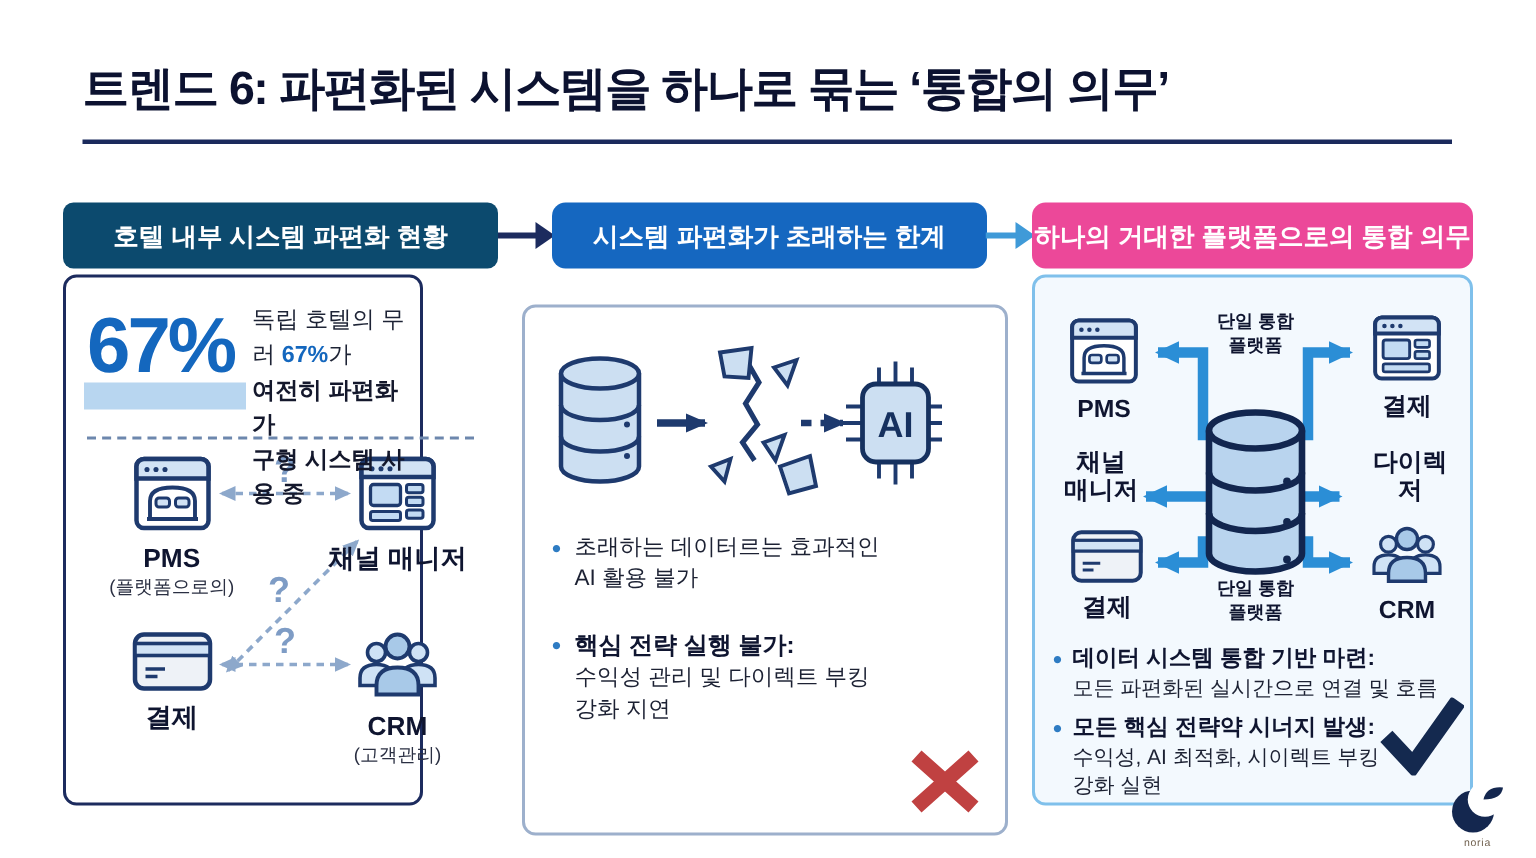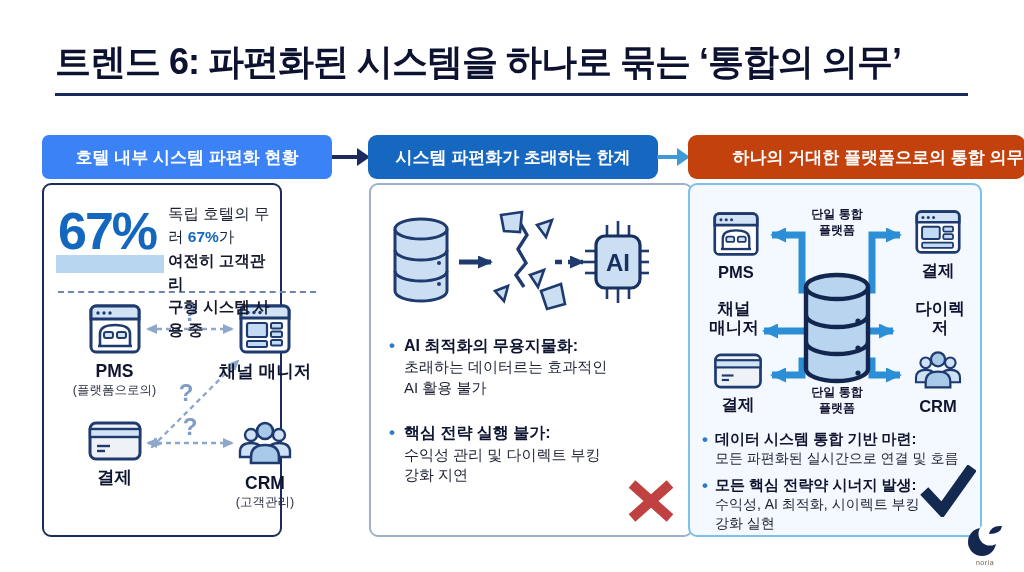--- a/index.html
+++ b/index.html
@@ -1,37 +1,37 @@
 <!DOCTYPE html>
 <html><head>
 <meta charset="utf-8">
 <style>
   html,body{margin:0;padding:0;background:#ffffff;}
   body{width:1024px;height:572px;position:relative;overflow:hidden;
        font-family:"Liberation Sans","DejaVu Sans",sans-serif;color:#14182c;}
   .abs{position:absolute;}
 
   
-  #page-title{left:55px;top:38px;font-size:36px;font-weight:bold;color:#0c1230;letter-spacing:-1px;white-space:nowrap;}
+  #page-title{left:55px;top:38px;font-size:31px;font-weight:bold;color:#0c1230;letter-spacing:-1px;white-space:nowrap;}
   #title-rule{left:55px;top:93px;width:913px;height:3px;background:#1b2a5c;}
 
   
   .hdr{top:135px;height:44px;display:flex;align-items:center;justify-content:center;
        color:#fff;font-weight:bold;font-size:17px;border-radius:7px;text-align:center;}
-  #hdr1{left:42px;width:290px;background:#3b82f6;}
+  #hdr1{left:42px;width:290px;background:#0c4a6e;}
   #hdr2{left:368px;width:290px;background:#1567c0;border-radius:9px;}
-  #hdr3{left:688px;width:294px;background:#c2410c;border-radius:9px;padding-left:43px;}
+  #hdr3{left:688px;width:294px;background:#ec4899;border-radius:9px;}
   .hdr-arrow{top:146px;}
   #hdr-arrow1{left:331px;}
   #hdr-arrow2{left:657px;}
 
   
   .panel{top:183px;height:354px;border-radius:9px;background:#fff;box-sizing:border-box;}
   #panel1{left:42px;width:240px;border:2px solid #1c2b5e;}
-  #panel2{left:369px;width:324px;border:2px solid #9db0cc;}
+  #panel2{left:348px;width:324px;border:2px solid #9db0cc;margin-top:20px;}
   #panel3{left:688px;width:294px;border:2px solid #7fc0eb;background:#f3f9fe;}
 
   
   #stat-value{left:14px;top:16px;font-size:52px;font-weight:bold;color:#1467be;z-index:2;letter-spacing:-2px;}
   #stat-highlight{left:12px;top:70px;width:108px;height:18px;background:#b8d6f0;z-index:1;}
   #stat-desc{left:124px;top:17px;font-size:15.5px;line-height:1.5;color:#1d2335;z-index:2;}
   #stat-desc .hl{color:#1467be;font-weight:bold;}
   #stat-desc .b{font-weight:bold;color:#14182c;}
   #p1-divider{left:14px;top:106px;width:258px;border-top:2px dashed #6d87ad;height:0;}
 
@@ -94,21 +94,21 @@
   <line x1="0" y1="11" x2="22" y2="11" stroke="#3f9ad8" stroke-width="4"></line>
   <path d="M20,2 L33,11 L20,20 Z" fill="#3f9ad8"></path>
 </svg>
 <div class="abs hdr" id="hdr3">하나의 거대한 플랫폼으로의 통합 의무</div>
 
 <div class="abs panel" id="panel1">
   <div class="abs" id="stat-value">67%</div>
   <div class="abs" id="stat-highlight"></div>
   <div class="abs" id="stat-desc">
     <div><span>독립 호텔의 무러 </span><span class="hl">67%</span><span>가</span></div>
-    <div class="b">여전히 고객관리</div>
+    <div class="b">여전히 파편화가</div>
     <div class="b">구형 시스템 사용 중</div>
   </div>
   <div class="abs" id="p1-divider"></div>
 
   <svg class="abs" id="p1-overlay" width="286" height="350" viewBox="0 0 286 350">
     <defs>
       <marker id="dgray" markerUnits="userSpaceOnUse" markerWidth="11" markerHeight="10" refX="9" refY="5" orient="auto-start-reverse">
         <path d="M0,0 L11,5 L0,10 Z" fill="#8da8cb"></path>
       </marker>
     </defs>
@@ -223,21 +223,20 @@
       </g>
       <rect x="217" y="29" width="44" height="52" rx="9" fill="#ccdff2" stroke="#16315f" stroke-width="3.2"></rect>
       <text x="239" y="64" text-anchor="middle" font-size="24" font-weight="bold" fill="#16315f">AI</text>
     </g>
   </svg>
 
   <div class="abs bullets">
     <div class="bullet">
       <span class="dot">•</span>
       <div>
-        <div class="b-title">AI 최적화의 무용지물화:</div>
         <div class="b-line">초래하는 데이터르는 효과적인</div>
         <div class="b-line">AI 활용 불가</div>
       </div>
     </div>
     <div class="bullet">
       <span class="dot">•</span>
       <div>
         <div class="b-title">핵심 전략 실행 불가:</div>
         <div class="b-line">수익성 관리 및 다이렉트 부킹</div>
         <div class="b-line">강화 지연</div>

